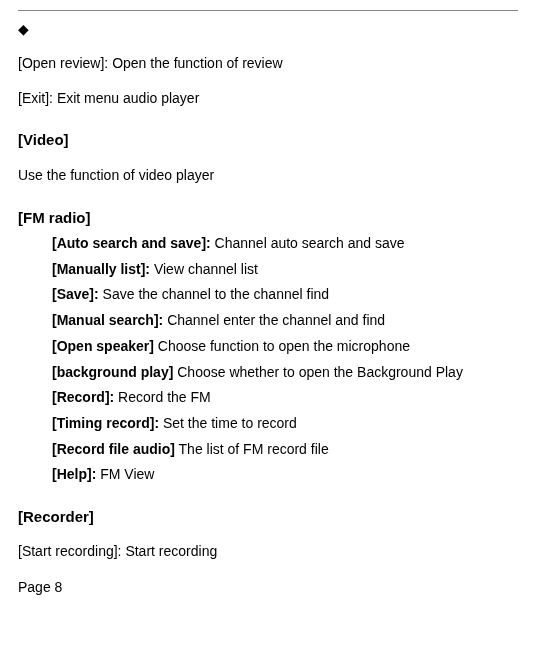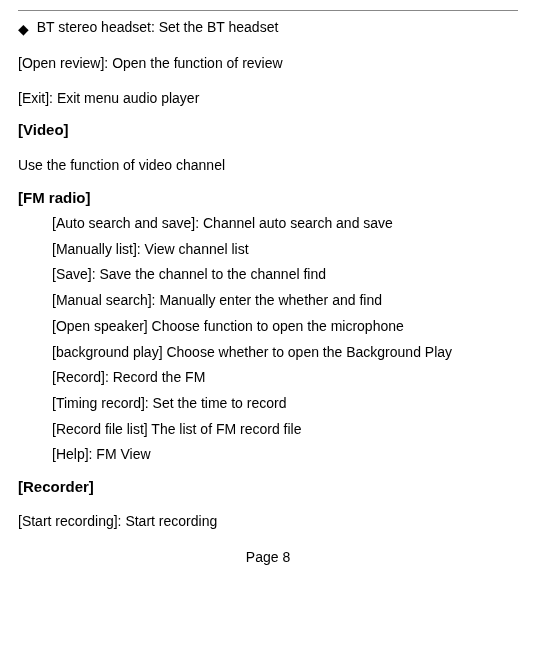--- a/index.html
+++ b/index.html
@@ -33,100 +33,98 @@
 
     .line {
       line-height: 1.55;
       margin-bottom: 4px;
       margin-top: 13px;
     }
 
     .section-title {
       font-weight: bold;
       font-size: 15px;
-      margin-top: 10px;
+      margin-top: 20px;
       margin-bottom: 4px;
       line-height: 1.5;
     }
 
     .entry {
       margin-bottom: 4px;
       line-height: 1.55;
     }
 
     .entry .label {
-      font-weight: normal;
+      font-weight: bold;
       padding-left: 34px;
     }
 
     .page-number {
-      text-align: center;
       margin-top: 16px;
       font-size: 14px;
       color: #000;
     }
 
     .top-divider {
       border: none;
       border-top: 1px solid #888;
       margin-bottom: 8px;
     }
   </style>
 </head>
 <body>
 
 <hr class="top-divider">
 
 <div class="bullet-line">
   <span class="bullet-diamond">◆</span>
-  <span>BT stereo headset: Set the BT headset</span>
 </div>
 
 <div class="line">[Open review]: Open the function of review</div>
 <div class="line">[Exit]: Exit menu audio player</div>
 
 <div class="section-title">[Video]</div>
-<div class="line">Use the function of video channel</div>
+<div class="line">Use the function of video player</div>
 
 <div class="section-title">[FM radio]</div>
 
 <div class="entry">
   <span class="label">[Auto search and save]:</span><span> Channel auto search and save</span>
 </div>
 
 <div class="entry">
   <span class="label">[Manually list]:</span><span> View channel list</span>
 </div>
 
 <div class="entry">
   <span class="label">[Save]:</span><span> Save the channel to the channel find</span>
 </div>
 
 <div class="entry">
-  <span class="label">[Manual search]:</span><span> Manually enter the whether and find</span>
+  <span class="label">[Manual search]:</span><span> Channel enter the channel and find</span>
 </div>
 
 <div class="entry">
   <span class="label">[Open speaker]</span><span> Choose function to open the microphone</span>
 </div>
 
 <div class="entry">
   <span class="label">[background play]</span><span>   Choose whether to open the Background Play</span>
 </div>
 
 <div class="entry">
   <span class="label">[Record]:</span><span> Record the FM</span>
 </div>
 
 <div class="entry">
   <span class="label">[Timing record]:</span><span> Set the time to record</span>
 </div>
 
 <div class="entry">
-  <span class="label">[Record file list]</span><span>   The list of FM record file</span>
+  <span class="label">[Record file audio]</span><span>   The list of FM record file</span>
 </div>
 
 <div class="entry">
   <span class="label">[Help]:</span><span> FM View</span>
 </div>
 
 <div class="section-title">[Recorder]</div>
 <div class="line">[Start recording]: Start recording</div>
 
 <div class="page-number">Page 8</div>

